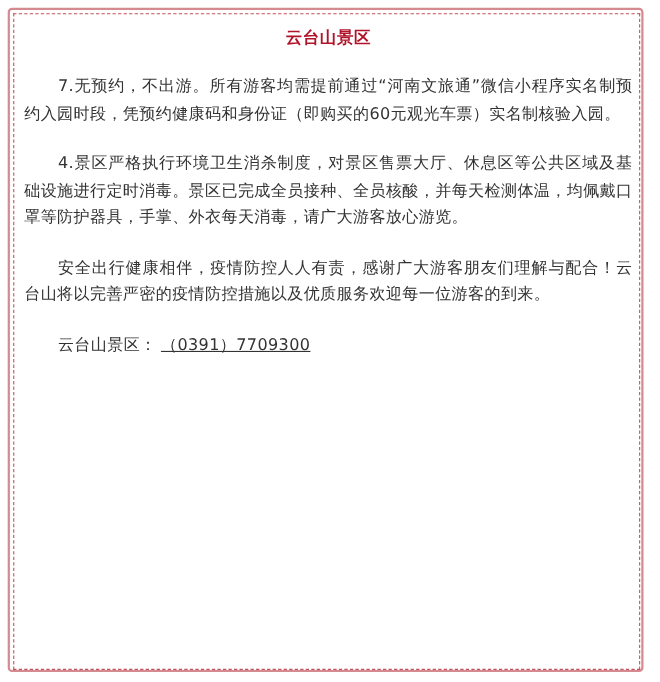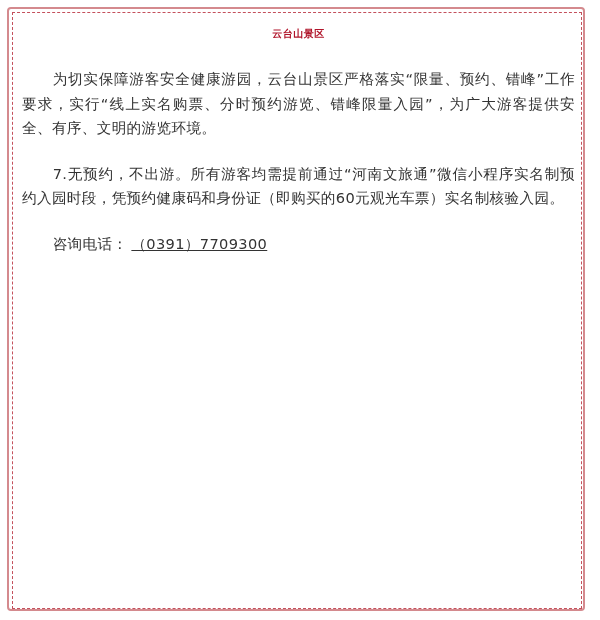--- a/index.html
+++ b/index.html
@@ -40,21 +40,21 @@
       width: 553px;
       color: #333333;
       font-size: 14.6px;
       line-height: 24.5px;
       letter-spacing: 0.35px;
     }
     .title {
       text-align: center;
       color: #b0142a;
       font-weight: bold;
-      font-size: 10px;
+      font-size: 15px;
       line-height: 24px;
       height: 24px;
       margin: 0 0 21px 0;
       letter-spacing: 0.5px;
     }
     .para {
       margin: 0 0 21px 0;
       text-indent: 2.1em;
       text-align: justify;
       word-break: break-all;
@@ -70,19 +70,20 @@
   </style>
 </head>
 <body>
 
 <div class="outer-frame"></div>
 <div class="inner-frame"></div>
 
 <div class="content">
   <div class="title">云台山景区</div>
 
-  <p class="para">为切实保障游客安全健康游园，云台山景区严格落实“限量、预约、错峰”工作要求，实行“线上实名购票、分时预约游览、错峰限量入园”，为广大游客提供安全、有序、文明的游览环境。</p>
 
   <p class="para">7.无预约，不出游。所有游客均需提前通过“河南文旅通”微信小程序实名制预约入园时段，凭预约健康码和身份证（即购买的60元观光车票）实名制核验入园。</p>
+  <p class="para">4.景区严格执行环境卫生消杀制度，对景区售票大厅、休息区等公共区域及基础设施进行定时消毒。景区已完成全员接种、全员核酸，并每天检测体温，均佩戴口罩等防护器具，手掌、外衣每天消毒，请广大游客放心游览。</p>
 
+  <p class="para">安全出行健康相伴，疫情防控人人有责，感谢广大游客朋友们理解与配合！云台山将以完善严密的疫情防控措施以及优质服务欢迎每一位游客的到来。</p>
 
-  <p class="contact"><span>咨询电话：</span><span class="phone">（0391）7709300</span></p>
+  <p class="contact"><span>云台山景区：</span><span class="phone">（0391）7709300</span></p>
 </div>
 
 </body></html>

